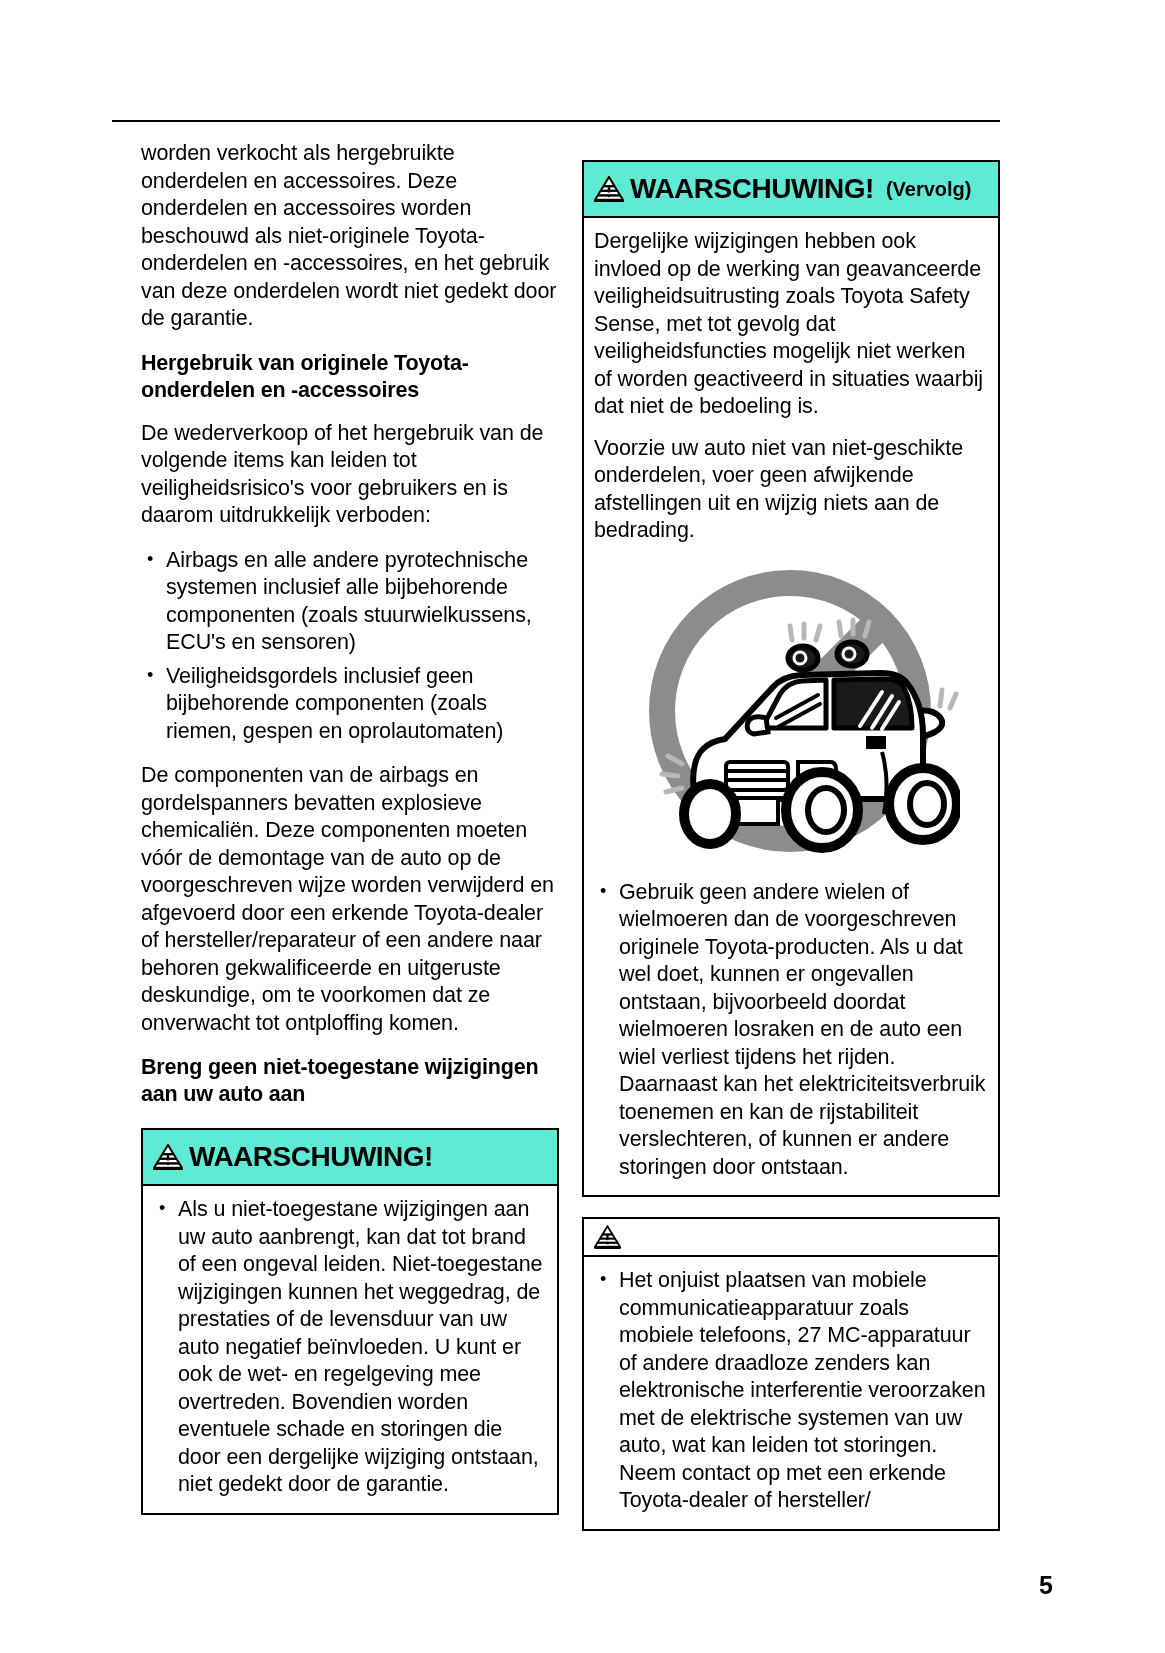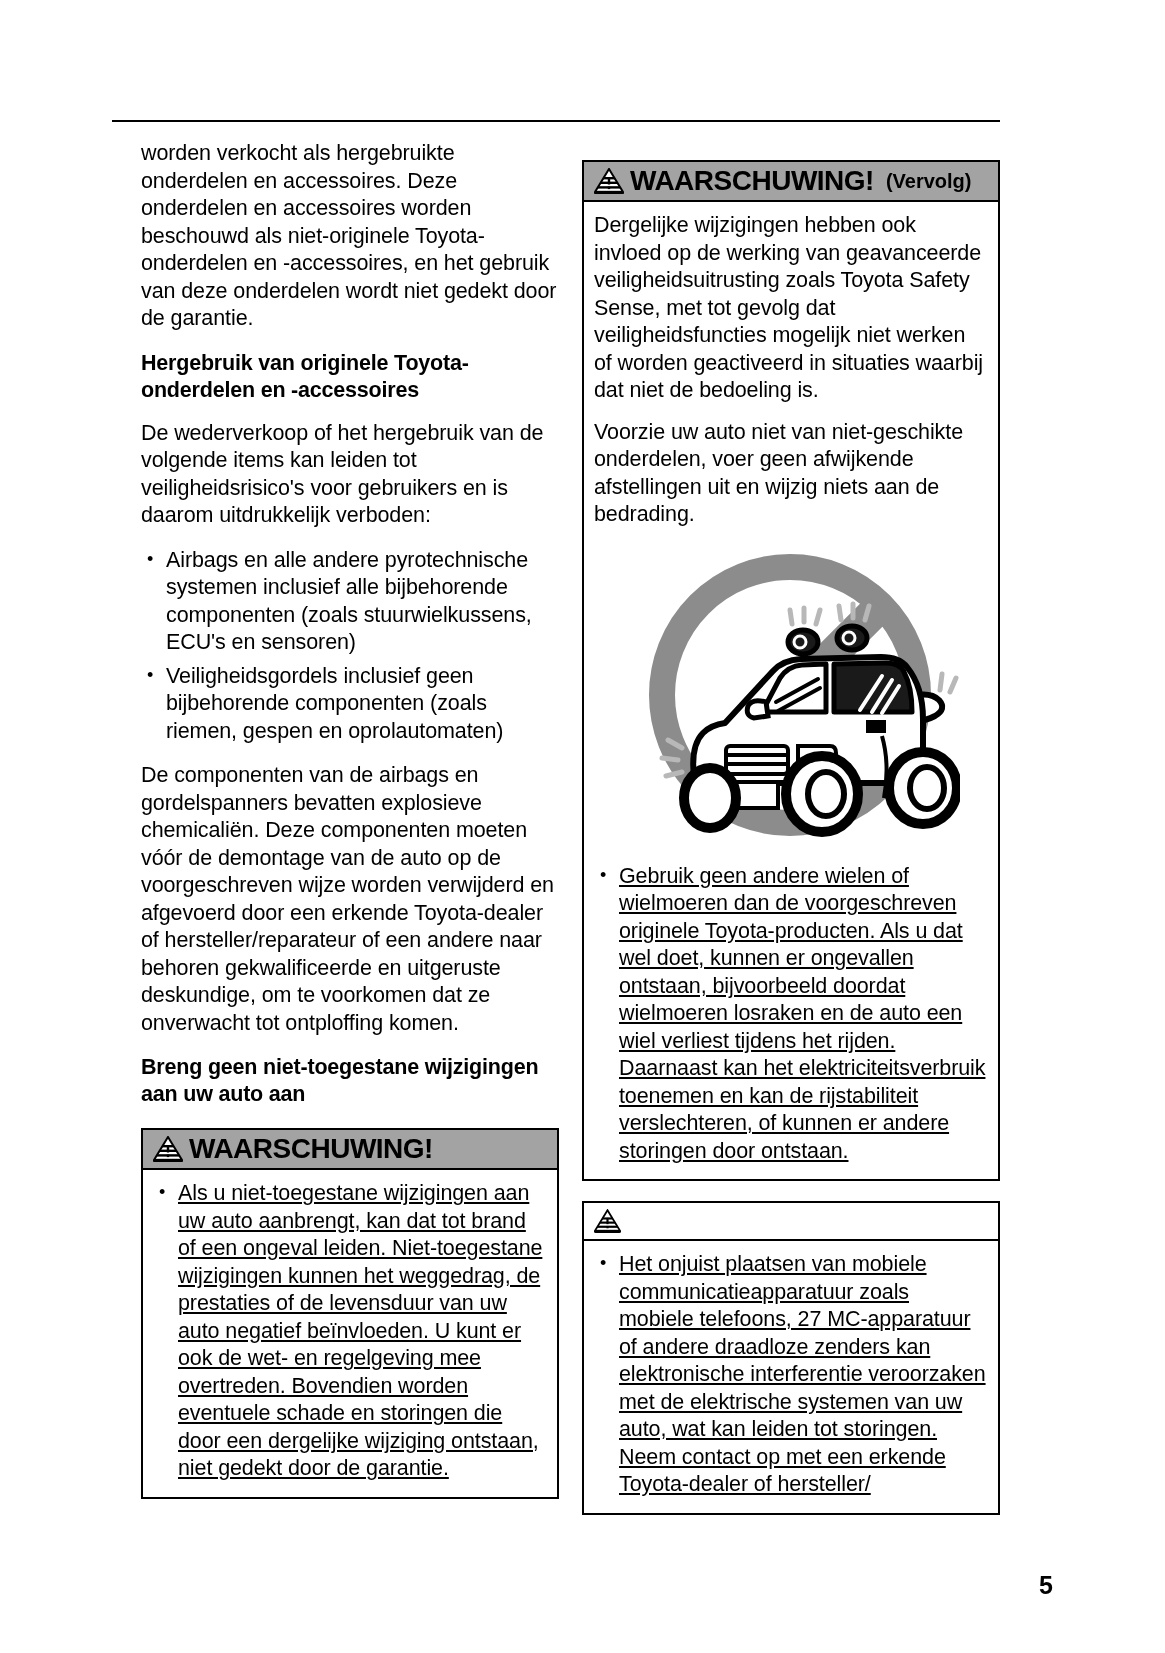--- a/index.html
+++ b/index.html
@@ -78,23 +78,23 @@
     font-size: 18px;
   }
 
   
   .warn-box {
     border: 2px solid #000;
     margin-top: 20px;
     background: #fff;
   }
   .warn-head {
-    background: #a3a3a3;
+    background: #5eead4;
     border-bottom: 2px solid #000;
-    height: 40px;
+    height: 56px;
     display: flex;
     align-items: center;
     padding: 0 10px;
   }
   .warn-head.plain {
     background: #ffffff;
     height: 38px;
   }
   .warn-title {
     font-size: 28px;
@@ -107,21 +107,21 @@
     font-size: 20px;
     font-weight: bold;
     margin-left: 12px;
     line-height: 1;
   }
   .warn-body {
     padding: 10px 12px 14px 10px;
   }
   .warn-body p.body { margin-bottom: 14px; }
   .warn-body p.body:last-child { margin-bottom: 0; }
-  .warn-body ul.bullets { margin-bottom: 0; text-decoration: underline; }
+  .warn-body ul.bullets { margin-bottom: 0; }
   .warn-body ul.bullets > li { margin-bottom: 0; }
 
   
   .tri-icon { width: 30px; height: 26px; display: block; flex: none; }
   .tri-icon-sm { width: 27px; height: 24px; display: block; flex: none; }
 
   
   .illus {
     width: 100%;
     height: 300px;

